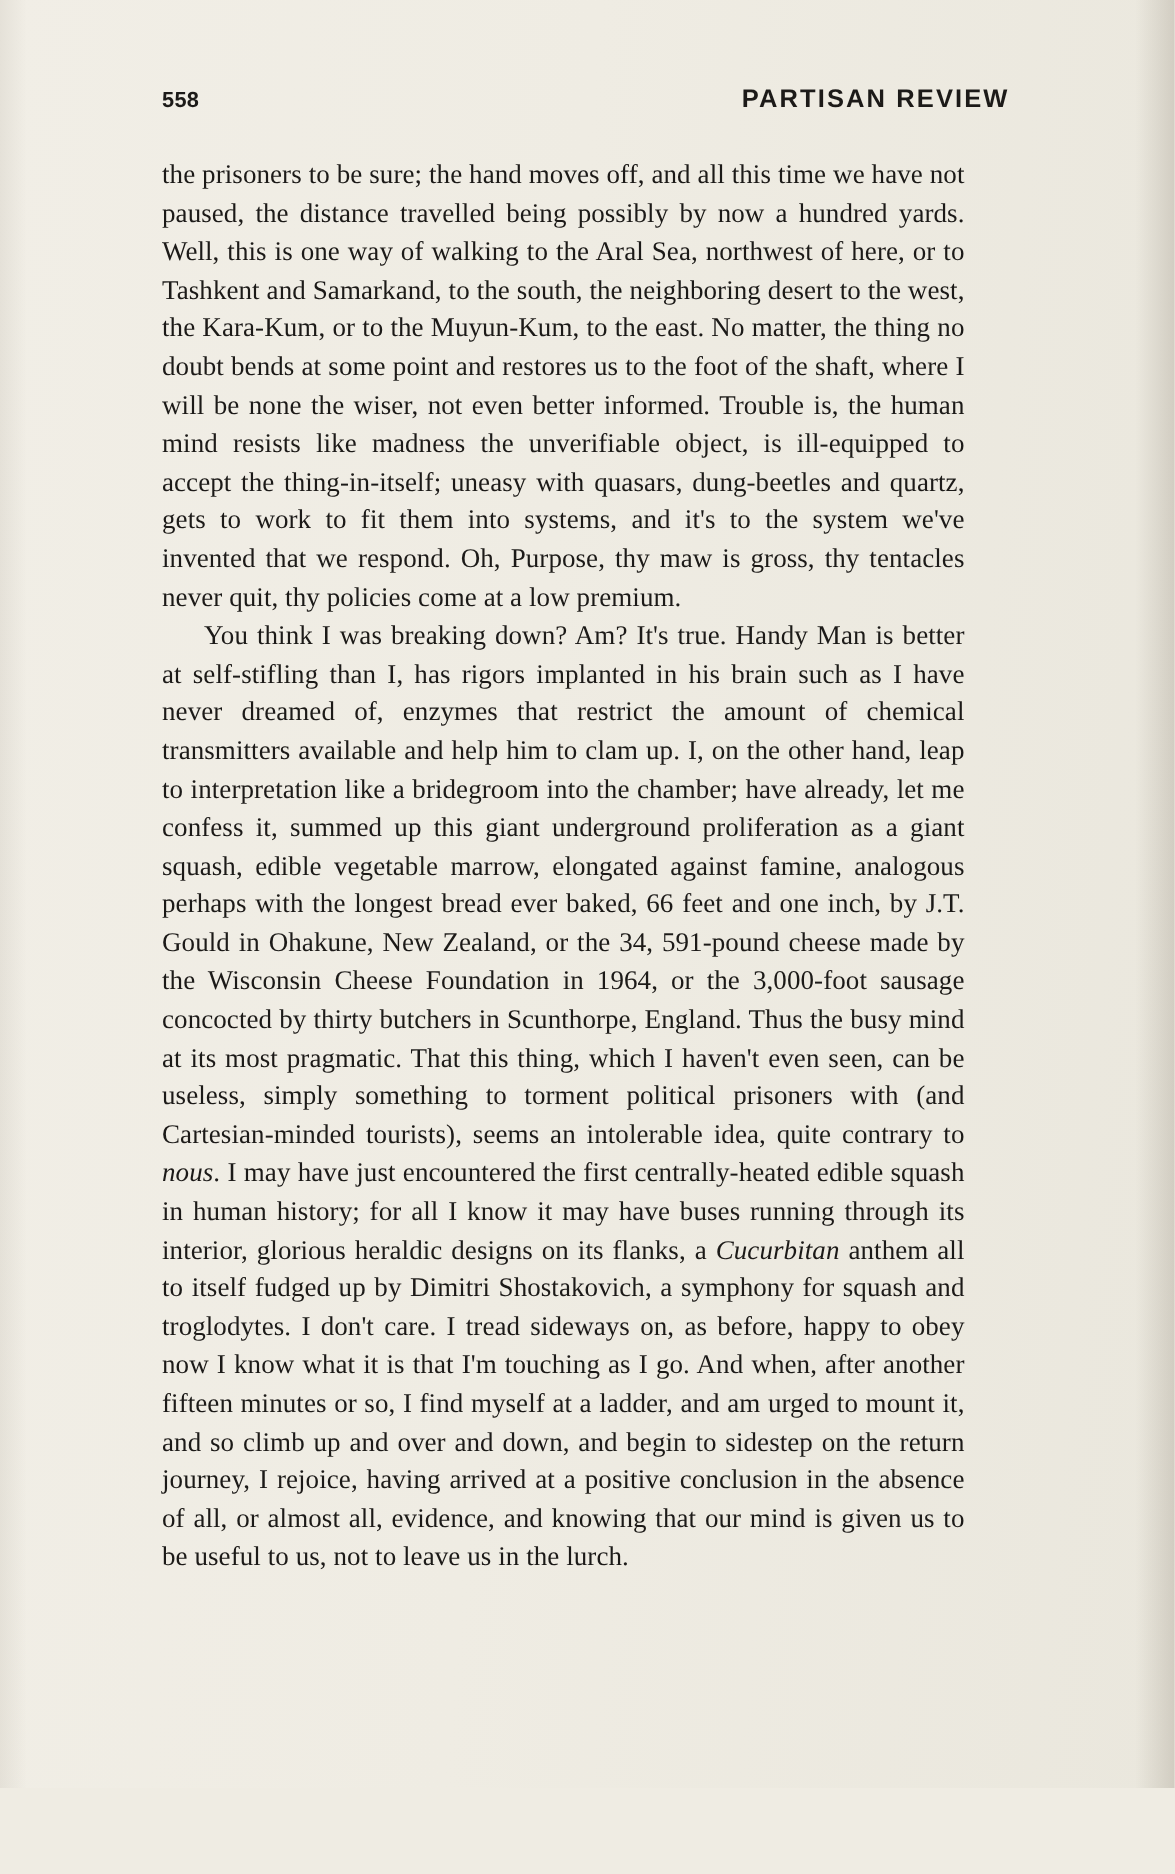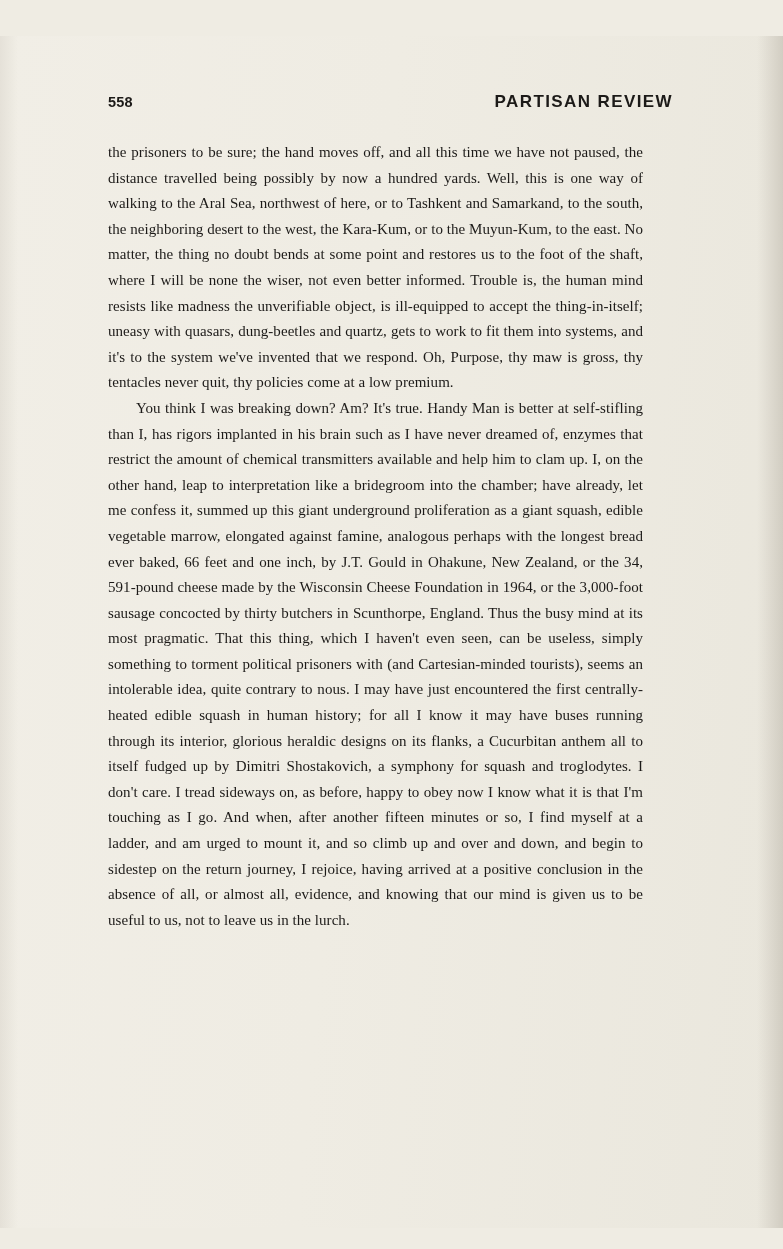--- a/index.html
+++ b/index.html
@@ -13,21 +13,20 @@
     font-family: "Liberation Serif", serif;
     color: #1c1a18;
     overflow: hidden;
   }
   .page {
     position: relative;
     width: 783px;
     height: 1192px;
     background: linear-gradient(95deg, #f1eee6 0%, #efece3 45%, #eae7dd 100%);
     box-sizing: border-box;
-    margin-top: 36px;
   }
   .page::after {
     
     content: "";
     position: absolute;
     top: 0; right: 0;
     width: 26px; height: 100%;
     background: linear-gradient(to right, rgba(120,110,95,0.00), rgba(120,110,95,0.22));
     pointer-events: none;
   }
@@ -62,31 +61,31 @@
     color: #1c1a18;
   }
   .body-col {
     position: absolute;
     top: 104px;
     left: 108px;
     width: 535px;
   }
   p.para {
     margin: 0;
-    font-size: 15px;
+    font-size: 18px;
     line-height: 25.6px;
     text-align: justify;
     text-justify: inter-word;
     hyphens: manual;
     letter-spacing: 0.05px;
   }
   p.para + p.para {
     text-indent: 28px;
   }
-  .it { }
+  .it { font-style: italic; }
 </style>
 </head>
 <body>
 
 <div class="page">
 
   <div class="running-head">
     <span class="folio">558</span>
     <span class="journal-title">PARTISAN REVIEW</span>
   </div>

